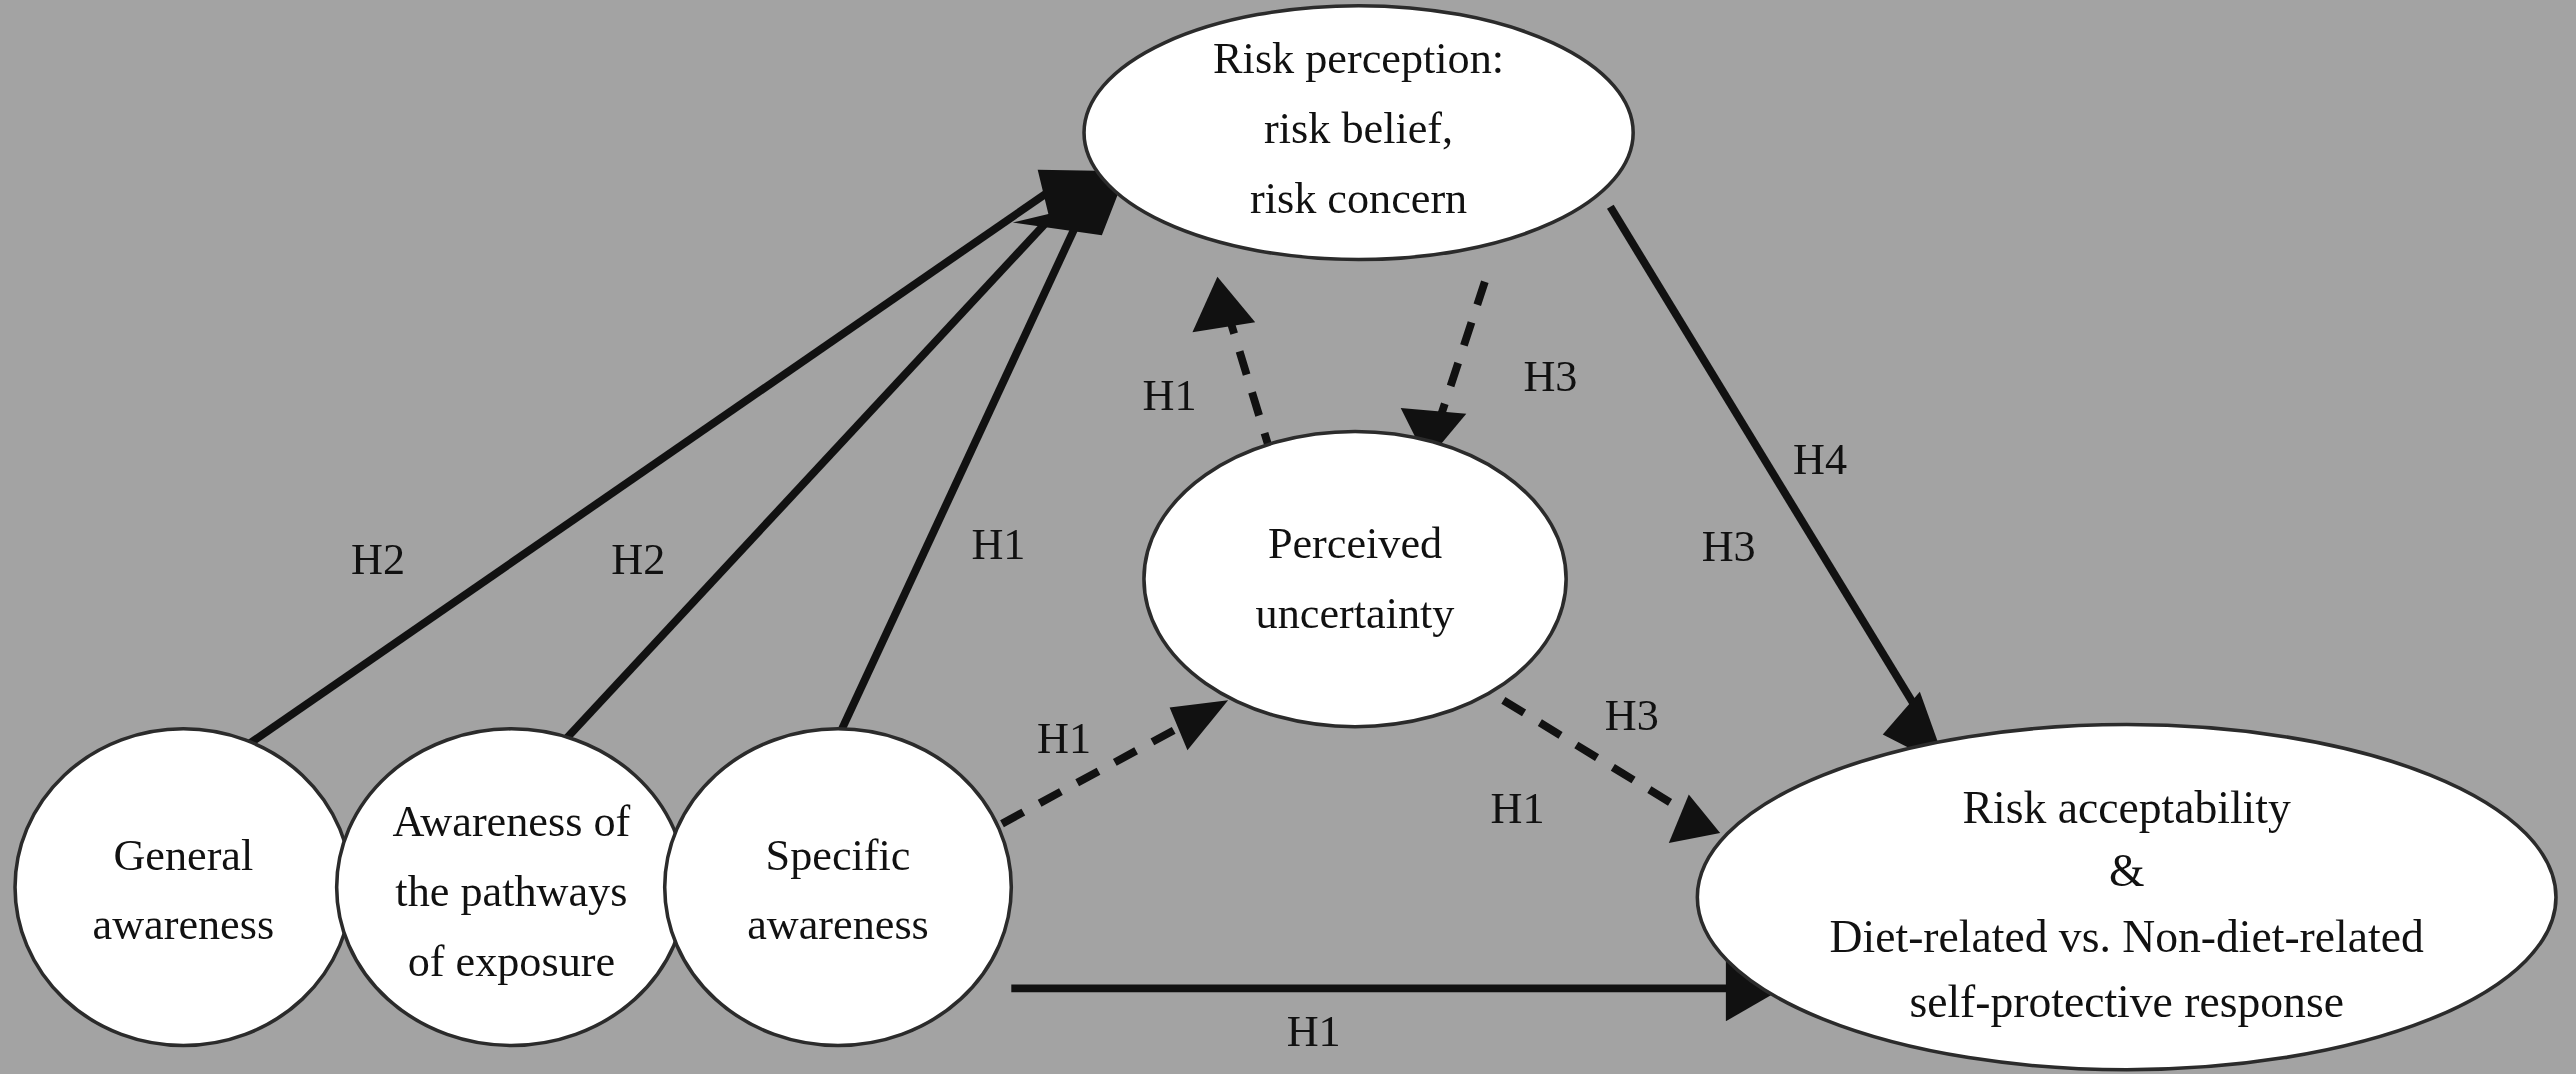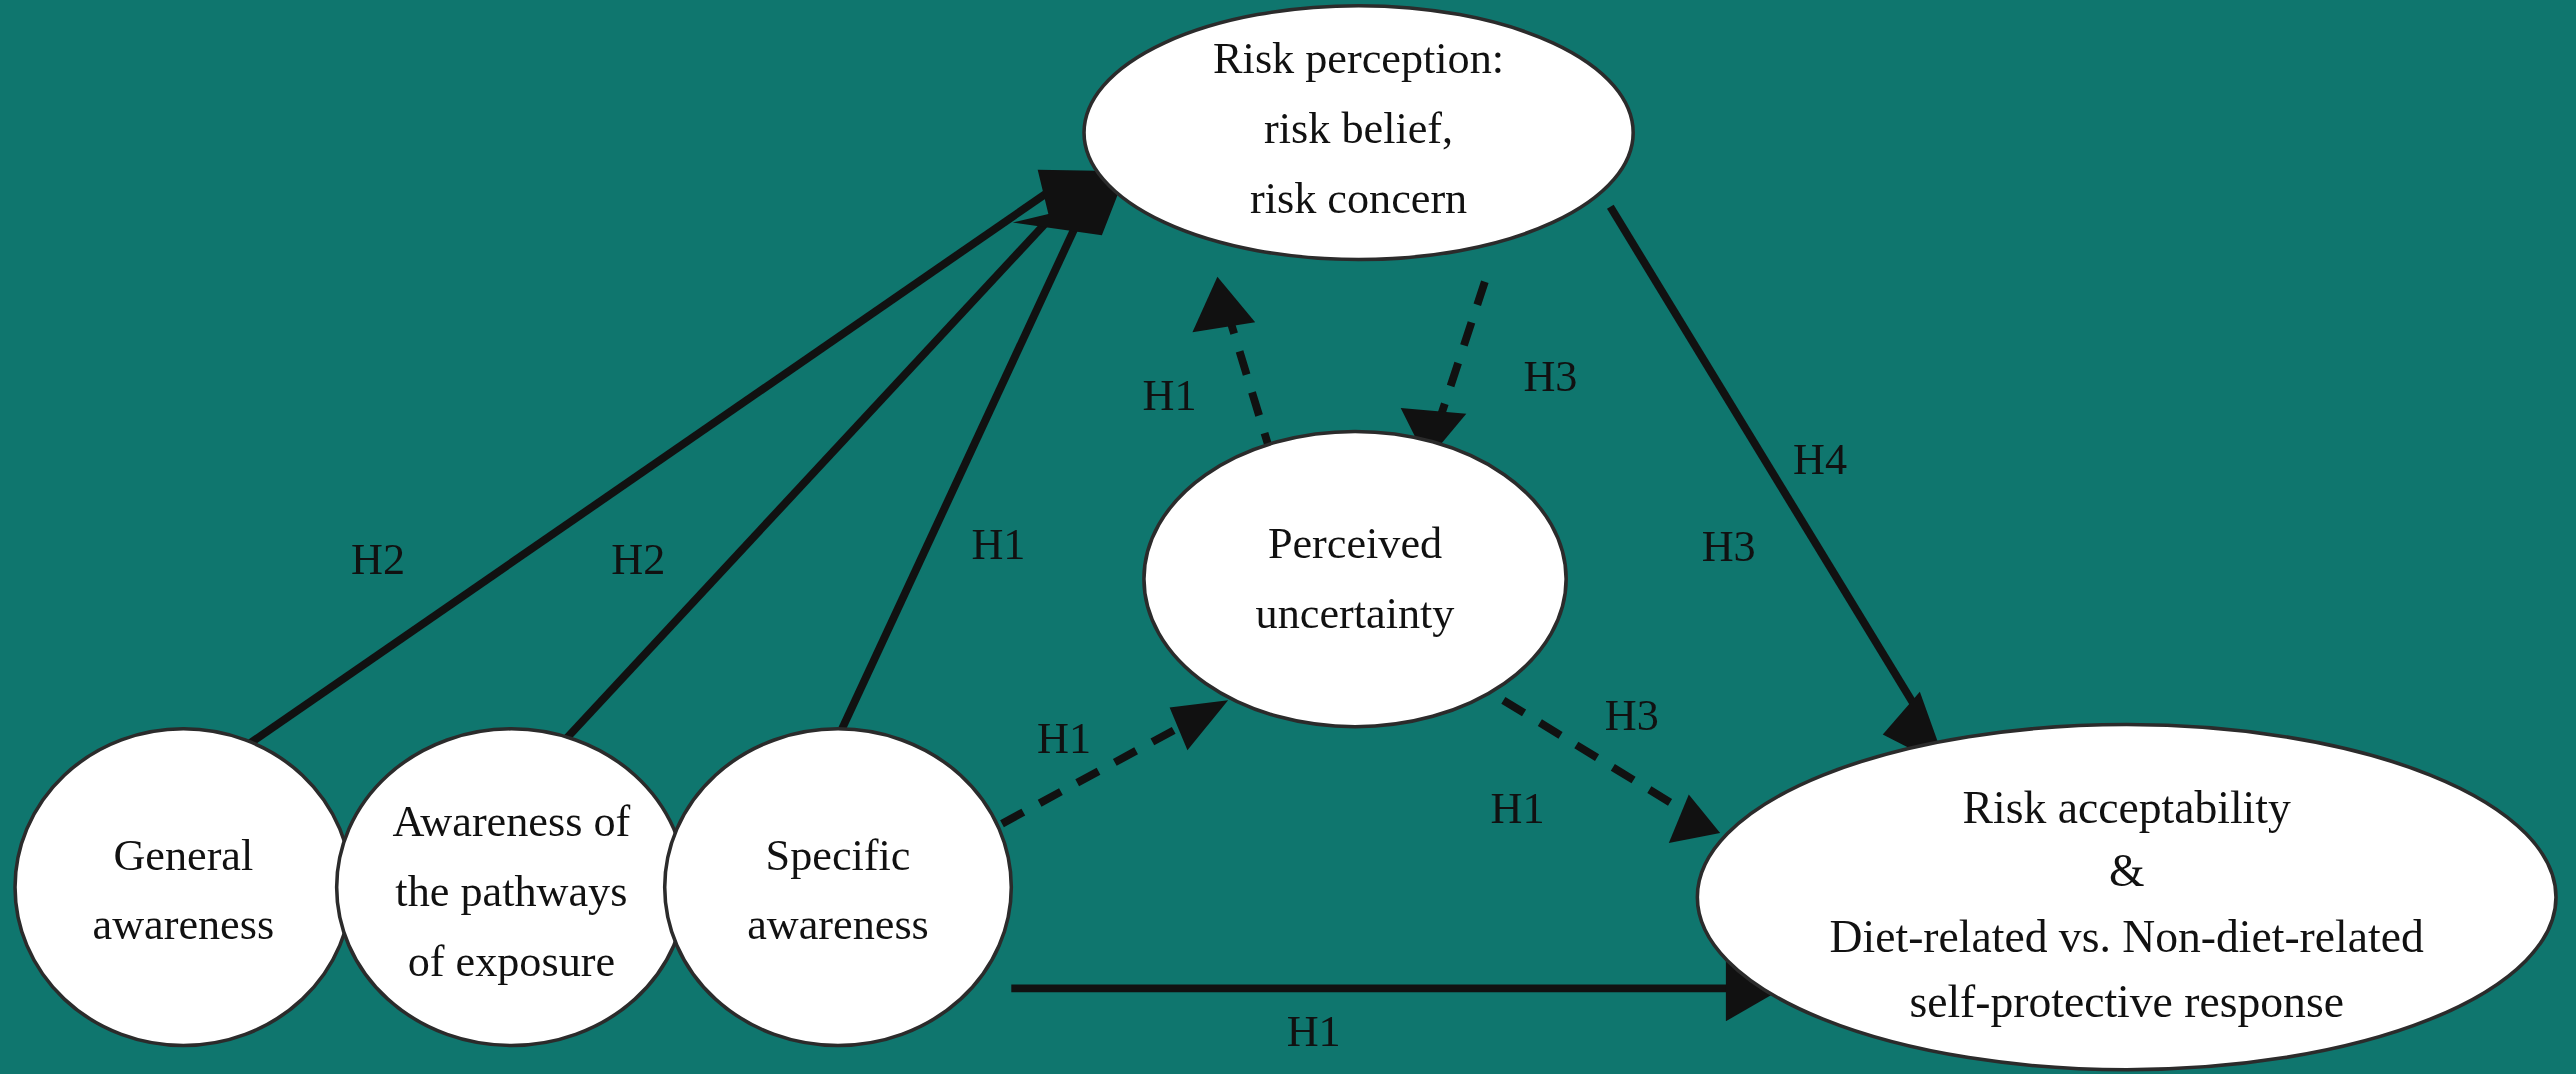--- a/index.html
+++ b/index.html
@@ -10,21 +10,21 @@
   body {
     width: 2576px;
     height: 1074px;
     overflow: hidden;
     font-family: "Liberation Serif", "DejaVu Serif", serif;
   }
   #diagram-root {
     position: relative;
     width: 2576px;
     height: 1074px;
-    background: #0f766e;
+    background: #a3a3a3;
   }
   svg.diagram-canvas {
     display: block;
     width: 2576px;
     height: 1074px;
   }
   .node-ellipse {
     fill: #ffffff;
     stroke: #2b2b2b;
     stroke-width: 5;

